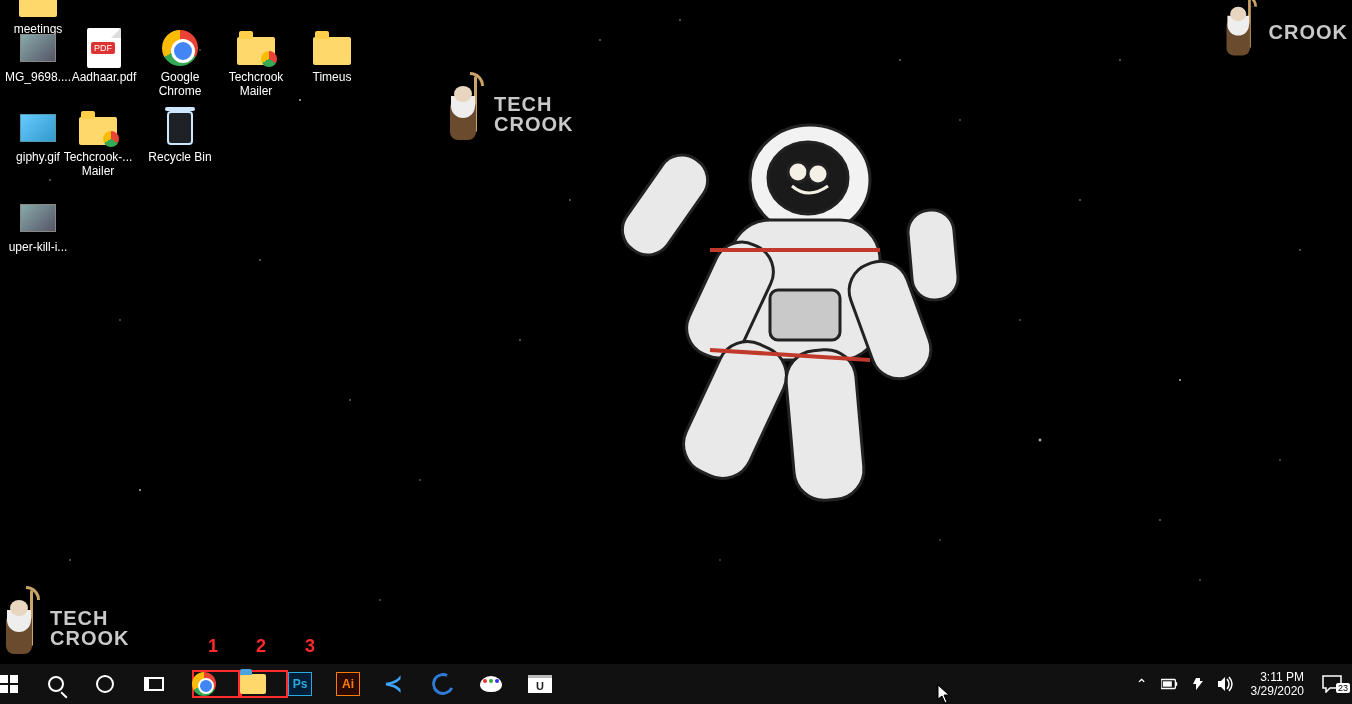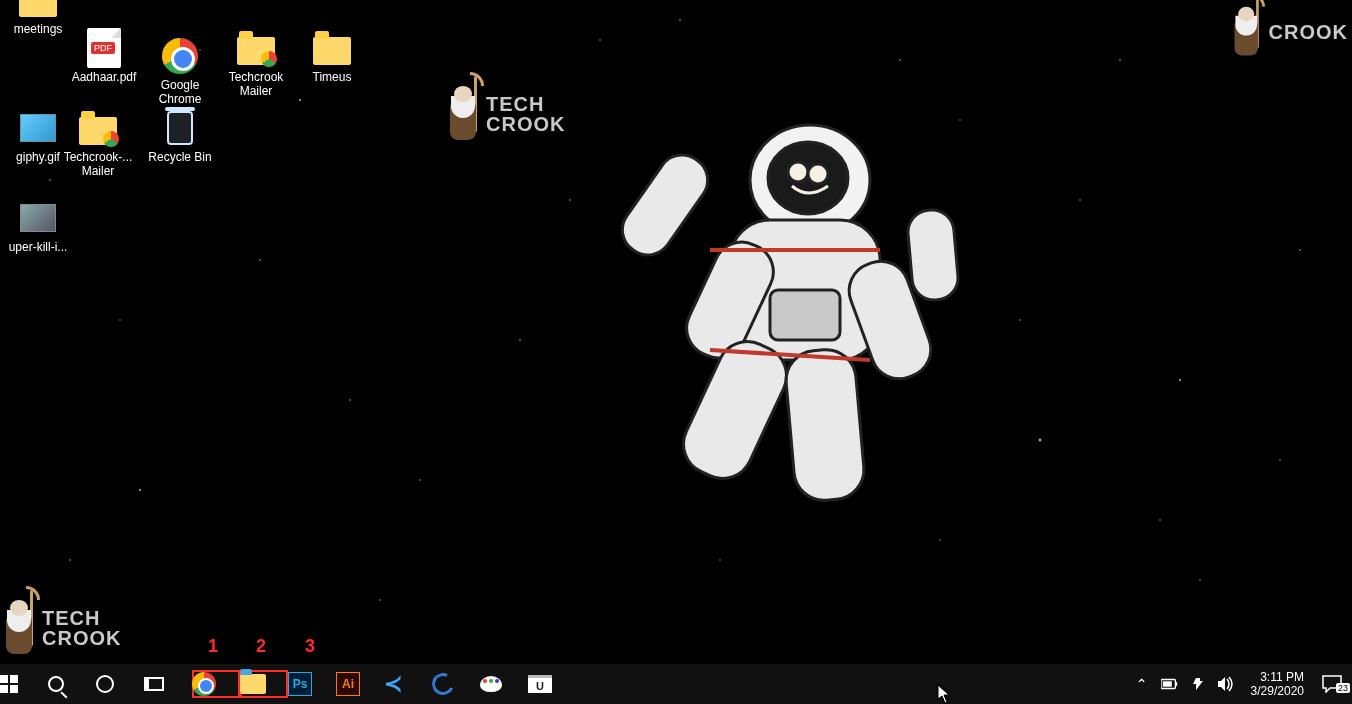--- a/index.html
+++ b/index.html
@@ -34,21 +34,21 @@
     radial-gradient(1px 1px at 350px 400px, #fff, transparent),
     radial-gradient(1px 1px at 570px 200px, #fff, transparent),
     radial-gradient(1px 1px at 760px 380px, #aaa, transparent),
     radial-gradient(1px 1px at 900px 60px, #fff, transparent),
     radial-gradient(1px 1px at 1020px 320px, #ddd, transparent),
     radial-gradient(1px 1px at 1160px 520px, #fff, transparent),
     radial-gradient(1px 1px at 1280px 460px, #ccc, transparent);
     background-repeat: no-repeat; }
 
   
-  .logo-mark { position:absolute; display:flex; align-items:center; color:#c9c9c9; font-weight:700; letter-spacing:1px; font-size:20px; }
+  .logo-mark { position:absolute; display:flex; align-items:center; gap:8px; color:#c9c9c9; font-weight:700; letter-spacing:1px; font-size:20px; }
   .logo-mark .hermit { width:42px; height:64px; position:relative; }
   .hermit .body { position:absolute; left:6px; top:14px; width:26px; height:44px; background:#6b4b2e; border-radius:12px 12px 8px 8px; }
   .hermit .head { position:absolute; left:10px; top:4px; width:18px; height:16px; background:#e8d6c0; border-radius:50%; }
   .hermit .beard { position:absolute; left:7px; top:14px; width:24px; height:22px; background:#eee; border-radius:0 0 12px 12px; }
   .hermit .staff { position:absolute; left:30px; top:-6px; width:3px; height:56px; background:#caa367; border-radius:2px; }
   .hermit .crook { position:absolute; left:26px; top:-10px; width:14px; height:14px; border:3px solid #caa367; border-bottom:none; border-left:none; border-radius:0 14px 0 0; }
   .logo-mark .txt { line-height:1; }
 
   .astronaut { position:absolute; left:560px; top:90px; width:420px; height:440px; }
   .astronaut svg { width:100%; height:100%; }
@@ -176,27 +176,33 @@
   </svg>
 </div>
 
 <div class="desktop" id="desktop">
     <div class="dicon" style="left: 0px; top: -20px;">
       <div class="ic">
         <div class="folder-ic"></div>
       </div>
       <span class="lbl">meetings</span>
     </div>
+    <div class="dicon" style="left: 0px; top: 28px;">
+      <div class="ic">
+        <div class="thumb-img"></div>
+      </div>
+      <span class="lbl">MG_9698....</span>
+    </div>
     <div class="dicon" style="left: 66px; top: 28px;">
       <div class="ic">
         <div class="pdf-ic"></div>
       </div>
       <span class="lbl">Aadhaar.pdf</span>
     </div>
-    <div class="dicon" style="left: 142px; top: 36px;">
+    <div class="dicon" style="left: 142px; top: 28px;">
       <div class="ic">
         <div class="chrome-ic"></div>
       </div>
       <span class="lbl">Google Chrome</span>
     </div>
     <div class="dicon" style="left: 218px; top: 28px;">
       <div class="ic">
         <div class="folder-ic chrome"></div>
       </div>
       <span class="lbl">Techcrook Mailer</span>

